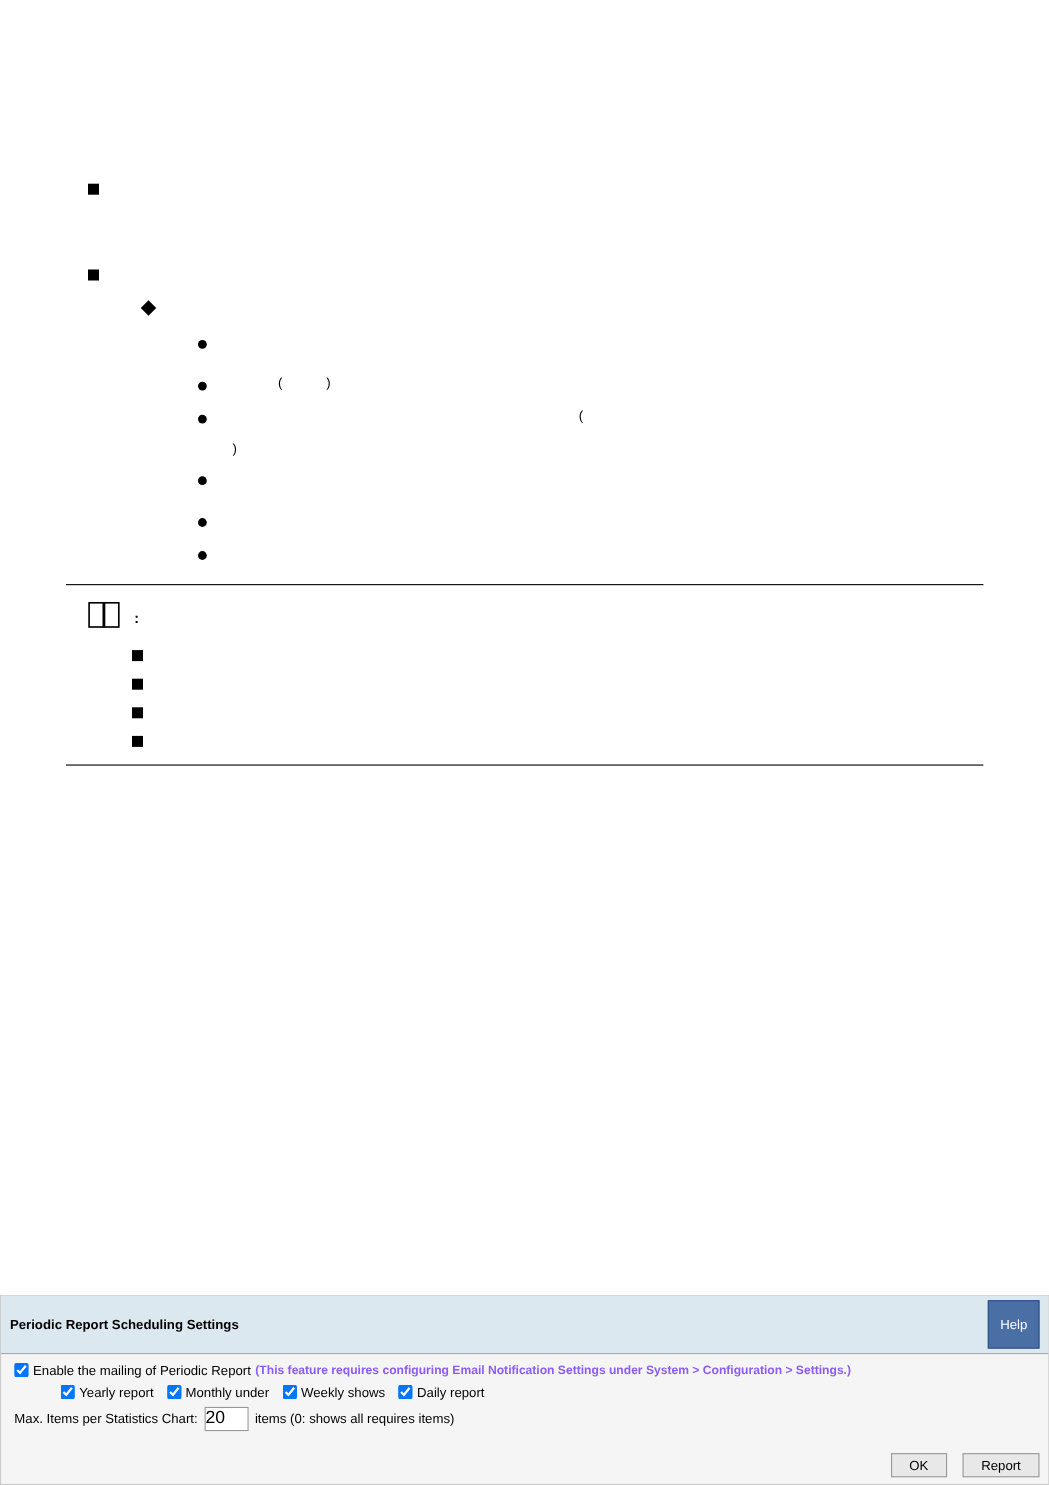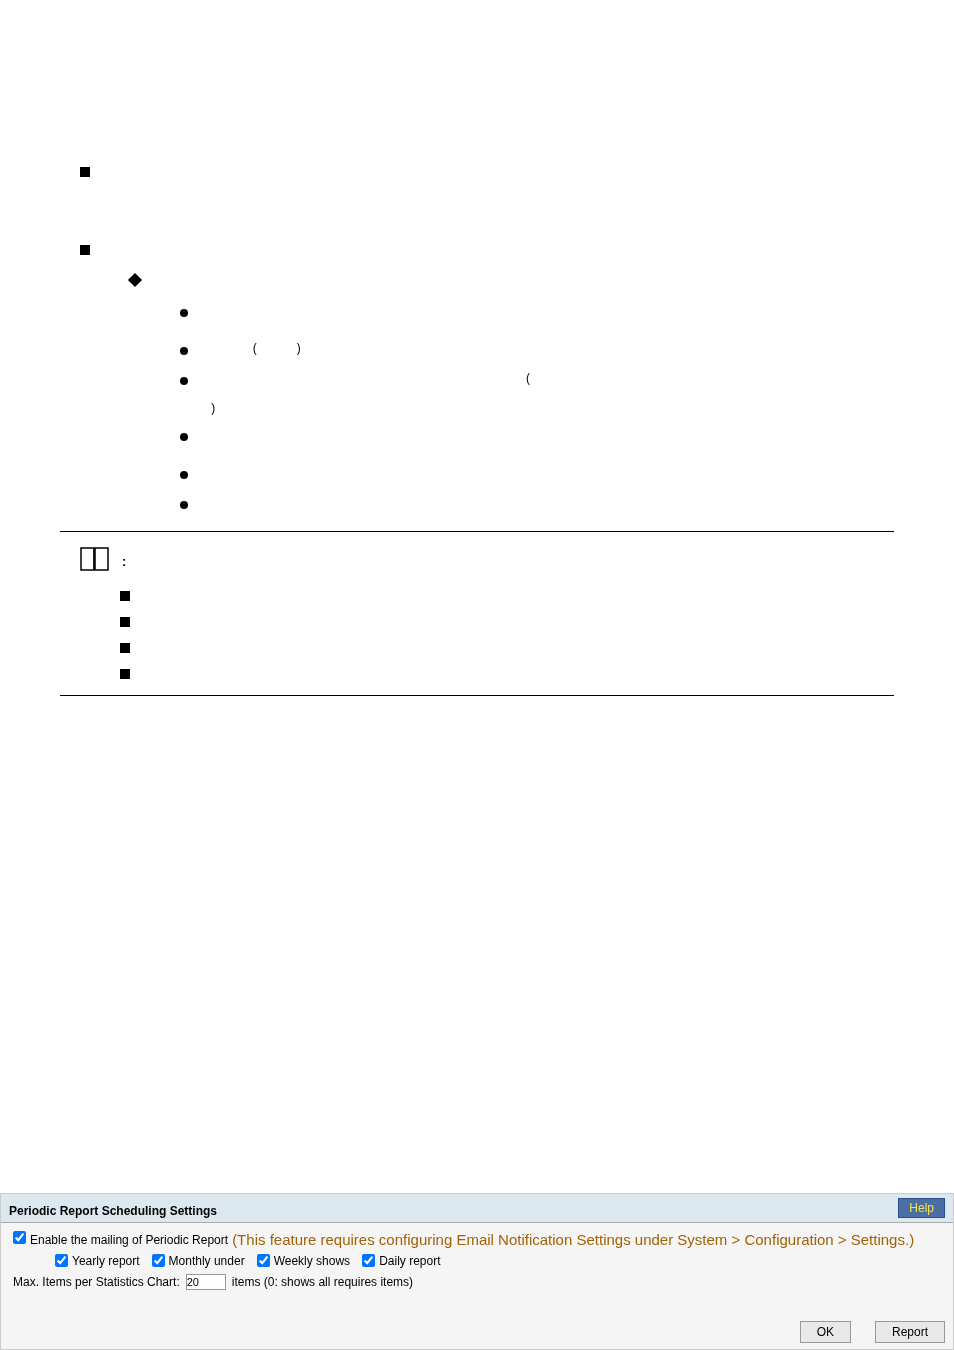--- a/index.html
+++ b/index.html
@@ -102,37 +102,37 @@
       left: 0;
       width: 954px;
       background: #f5f5f5;
       border: 1px solid #ccc;
       padding: 0;
     }
 
     .settings-header {
       display: flex;
       justify-content: space-between;
-      align-items: flex-end;
+      align-items: center;
       background: #dce8f0;
       border-bottom: 1px solid #aaa;
       padding: 4px 8px;
     }
 
     .settings-title {
       font-size: 12px;
       font-weight: bold;
       color: #000;
     }
 
     .help-button {
       background: #4a6fa5;
-      color: #fde047;
+      color: #ffffff;
       border: 1px solid #2a4f85;
-      padding: 2px 10px;
+      padding: 14px 10px;
       font-size: 12px;
       cursor: pointer;
     }
 
     .settings-body {
       padding: 8px 12px;
     }
 
     .settings-row {
       display: flex;
@@ -154,34 +154,34 @@
       width: 13px;
       height: 13px;
       cursor: pointer;
     }
 
     .max-items-row {
       display: flex;
       align-items: center;
       gap: 6px;
       font-size: 12px;
-      margin-bottom: 17px;
+      margin-bottom: 6px;
     }
 
     .max-items-input {
       width: 40px;
       border: 1px solid #999;
       padding: 1px 0;
-      font-size: 11px;
+      font-size: 16px;
     }
 
     .ok-cancel-row {
       display: flex;
       justify-content: flex-end;
-      gap: 24px;
+      gap: 14px;
       padding: 6px 8px;
     }
 
     .ok-button, .cancel-button {
       padding: 3px 16px;
       font-size: 12px;
       cursor: pointer;
       border: 1px solid #999;
       background: #e8e8e8;
     }
@@ -334,21 +334,21 @@
 <div class="settings-panel">
   <div class="settings-header">
     <span class="settings-title">Periodic Report Scheduling Settings</span>
     <button class="help-button">Help</button>
   </div>
   <div class="settings-body">
     <div class="settings-row">
       <input type="checkbox" checked="" style="">
       <label>
         <span>Enable the mailing of Periodic Report</span>
-        <span style="color: #a16207; font-size:15px;">(This feature requires configuring Email Notification Settings under System &gt; Configuration &gt; Settings.)</span>
+        <span style="color: #8b5cf6; font-size:11px;font-weight:bold;">(This feature requires configuring Email Notification Settings under System &gt; Configuration &gt; Settings.)</span>
       </label>
     </div>
 
     <div class="settings-row" style="margin-left: 20px; padding-left: 22px;">
       <input type="checkbox" checked="" style="">
       <label>Yearly report</label>
 
       <input type="checkbox" checked="" style="margin-left: 8px;">
       <label>Monthly under</label>
 

